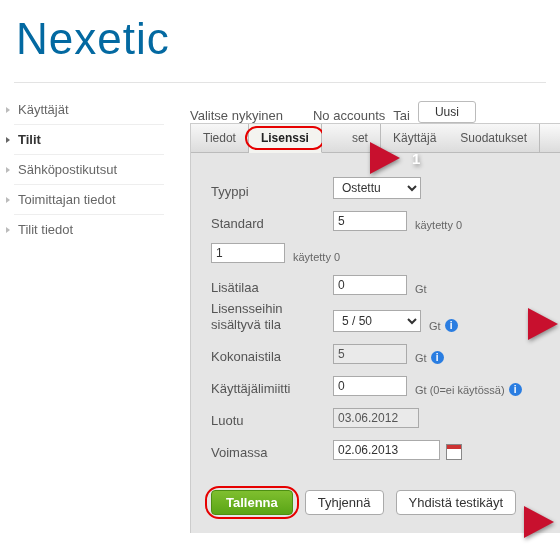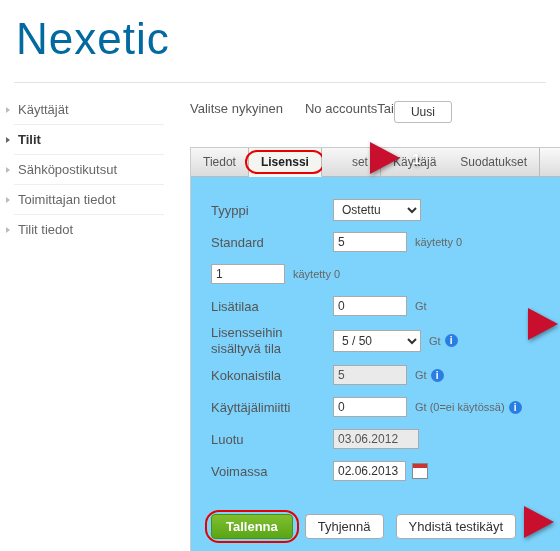--- a/index.html
+++ b/index.html
@@ -7,30 +7,30 @@
 .logo{font-family:"Trebuchet MS",Arial;font-size:44px;color:#0369a1;padding:14px 16px 18px;letter-spacing:1px;font-weight:400}
 .hr{border:0;border-top:1px solid #e3e3e3;margin:0 14px 4px}
 .layout{display:flex}
 .sidebar{width:150px;padding:8px 0 0 14px}
 .sidebar-item{padding:7px 4px;font-size:13px;color:#666;cursor:pointer;border-bottom:1px solid #eee;position:relative}
 .sidebar-item:last-child{border-bottom:0}
 .sidebar-item::before{content:"";position:absolute;left:-8px;top:50%;width:0;height:0;border-top:3px solid transparent;border-bottom:3px solid transparent;border-left:4px solid #bbb;transform:translateY(-50%)}
 .sidebar-item.active{font-weight:bold;color:#333}
 .sidebar-item.active::before{border-left-color:#666}
 .main{flex:1;padding:14px 0 0 26px}
-.topbar{display:flex;align-items:flex-start;font-size:13px;color:#555;margin-bottom:24px}
+.topbar{display:flex;align-items:flex-end;gap:8px;font-size:13px;color:#555;margin-bottom:0}
 .btn-white{background:#fff;border:1px solid #bbb;border-radius:3px;padding:3px 16px;font-size:12px;color:#333;cursor:pointer}
-.panel{background:#7dd3fc;border:1px solid #ccc;border-right:0;border-bottom:0;padding:0;position:relative}
+.panel{background:#e5e5e5;border:1px solid #ccc;border-right:0;border-bottom:0;padding:0;position:relative}
 .tabs{display:flex;border-bottom:1px solid #bbb;background:linear-gradient(#fafafa,#dcdcdc);position:relative}
 .tab{padding:7px 12px;font-size:12px;color:#555;border-right:1px solid #bbb;cursor:pointer;position:relative;background:linear-gradient(#f7f7f7,#dcdcdc)}
 .tab:first-child{border-left:0}
 .tab.active{background:#f4f4f0;color:#222;font-weight:bold;border-bottom:1px solid #f4f4f0;margin-bottom:-1px}
 .tab-ring{position:absolute;border:2px solid #e60000;border-radius:14px;left:-4px;right:-4px;top:2px;bottom:2px;pointer-events:none}
 .form{padding:14px 20px 18px}
-.row{display:flex;align-items:center;margin:6px 0;min-height:26px}
+.row{display:flex;align-items:flex-end;margin:6px 0;min-height:26px}
 .lbl{width:122px;font-size:13px;color:#555}
 .input,.select{border:1px solid #aaa;font-size:12px;padding:2px 4px;color:#333;background:#fff;box-sizing:border-box}
 .input{width:74px}
 .input.ro{background:#eaeaea;color:#555}
 .select{width:88px;height:22px}
 .note{font-size:11px;color:#666;margin-left:8px;display:flex;align-items:center;gap:4px}
 .info{display:inline-flex;width:13px;height:13px;border-radius:50%;background:#2a7de1;color:#fff;font-size:10px;font-weight:bold;align-items:center;justify-content:center}
 .cal{display:inline-block;width:14px;height:14px;border:1px solid #888;margin-left:6px;position:relative;background:#fff}
 .cal::before{content:"";position:absolute;top:0;left:0;right:0;height:4px;background:#c33}
 .actions{display:flex;gap:12px;margin-top:30px;align-items:center}
@@ -122,21 +122,21 @@
                 <span>Gt (0=ei käytössä)</span>
                 <span class="info">i</span>
               </span>
           </div>
           <div class="row">
             <div class="lbl">Luotu</div>
             <input class="input ro" readonly="" style="width: 86px;" value="03.06.2012">
           </div>
           <div class="row">
             <div class="lbl">Voimassa</div>
-            <input class="input" style="width: 73px;" value="02.06.2013">
+            <input class="input" style="width: 107px;" value="02.06.2013">
             <span class="cal"></span>
           </div>
 
           <div class="actions">
             <span style="position:relative;display:inline-block">
               <button class="btn-green">Tallenna</button>
               <span class="ring-green"></span>
             </span>
             <button class="btn-plain">Tyhjennä</button>
             <button class="btn-plain">Yhdistä testikäyt</button>

